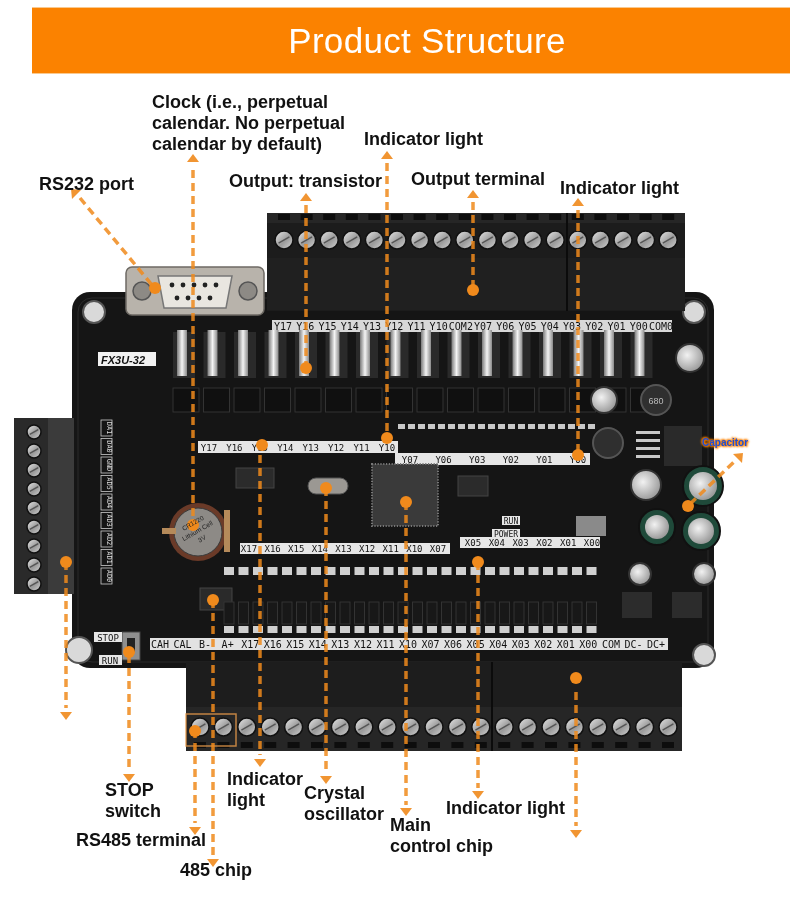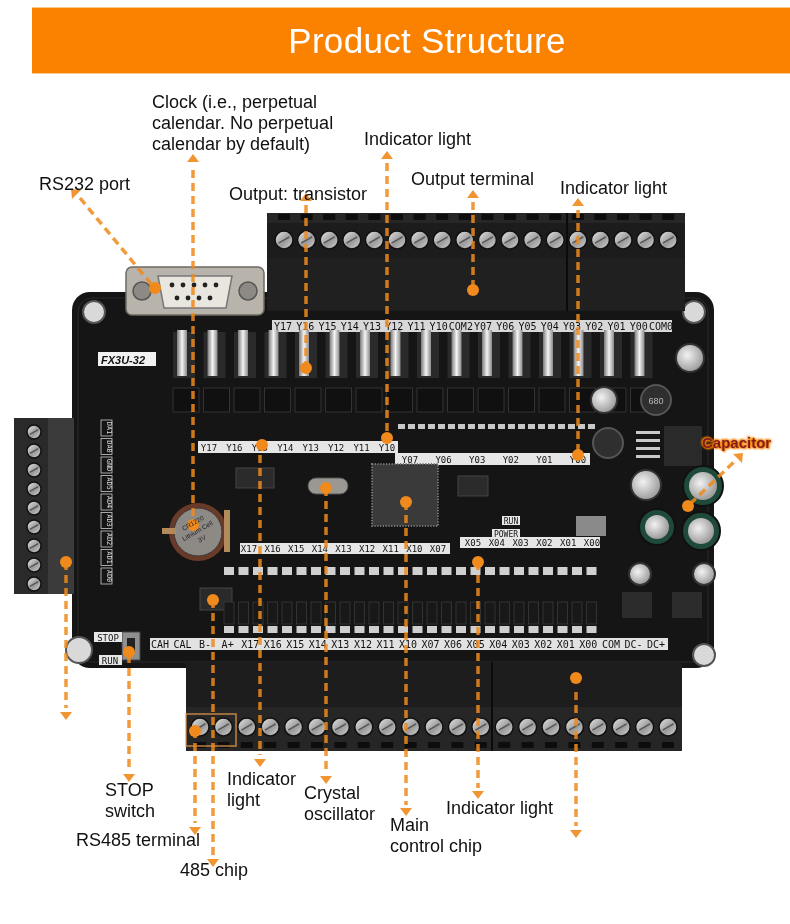--- a/index.html
+++ b/index.html
@@ -1,21 +1,21 @@
 <!DOCTYPE html>
 <html><head>
 <meta charset="utf-8">
 <style>
   html,body{margin:0;padding:0;background:#fff;}
   body{width:790px;height:924px;position:relative;overflow:hidden;font-family:"Liberation Sans",sans-serif;}
   .banner{position:absolute;left:0;top:7px;width:790px;height:65px;background:#fb8200;border-top:1px solid #f9c98f;border-bottom:1px solid #f9c98f;display:flex;align-items:center;justify-content:center;margin-left:32px;}
   .banner-title{color:#fff;font-size:35px;font-weight:normal;letter-spacing:0.3px;}
   .stage{position:absolute;left:0;top:0;width:790px;height:924px;}
-  .lbl{position:absolute;color:#111;font-size:18px;line-height:21px;white-space:pre-line;}
-  .lbl.cap{color:#7f1d1d;font-weight:bold;font-size:15px;-webkit-text-stroke:0;text-shadow:0 0 2px #fb8200,0 0 3px #fb8200,1px 1px 2px #fb8200,-1px -1px 2px #fb8200;}
+  .lbl{position:absolute;color:#111;font-size:18px;line-height:21px;white-space:pre-line;font-weight:bold;}
+  .lbl.cap{color:#1d4ed8;font-weight:bold;font-size:10px;-webkit-text-stroke:0;text-shadow:0 0 2px #fb8200,0 0 3px #fb8200,1px 1px 2px #fb8200,-1px -1px 2px #fb8200;}
   svg text{font-family:"Liberation Sans",sans-serif;}
   .silk{font-family:"DejaVu Sans Mono",monospace;}
 </style>
 </head>
 <body>
 
 <div class="banner">
   <span class="banner-title">Product Structure</span>
 </div>
 
@@ -609,21 +609,21 @@
       </g>
   <text x="198" y="524" font-size="6.5" text-anchor="middle" fill="#222" transform="rotate(-30 198 532)">CR1220</text>
       <text x="198" y="533" font-size="6.5" text-anchor="middle" fill="#222" transform="rotate(-30 198 532)">Lithium Cell</text>
       <text x="198" y="542" font-size="6.5" text-anchor="middle" fill="#222" transform="rotate(-30 198 532)">3V</text>
     </svg>
 
   <div class="lbl" style="left:152px;top:92px;">Clock (i.e., perpetual
 calendar. No perpetual
 calendar by default)</div>
   <div class="lbl" style="left:39px;top:174px;text-align:center;">RS232 port</div>
-  <div class="lbl" style="left:229px;top:171px;margin-top:13px;">Output: transistor</div>
+  <div class="lbl" style="left:229px;top:171px;">Output: transistor</div>
   <div class="lbl" style="left:364px;top:129px;">Indicator light</div>
   <div class="lbl" style="left:411px;top:169px;">Output terminal</div>
   <div class="lbl" style="left:560px;top:178px;">Indicator light</div>
   <div class="lbl cap" style="left:702px;top:432px;">Capacitor</div>
   <div class="lbl" style="left:105px;top:780px;">STOP
 switch</div>
   <div class="lbl" style="left:76px;top:830px;">RS485 terminal</div>
   <div class="lbl" style="left:180px;top:860px;text-align:center;">485 chip</div>
   <div class="lbl" style="left:227px;top:769px;">Indicator
 light</div>

